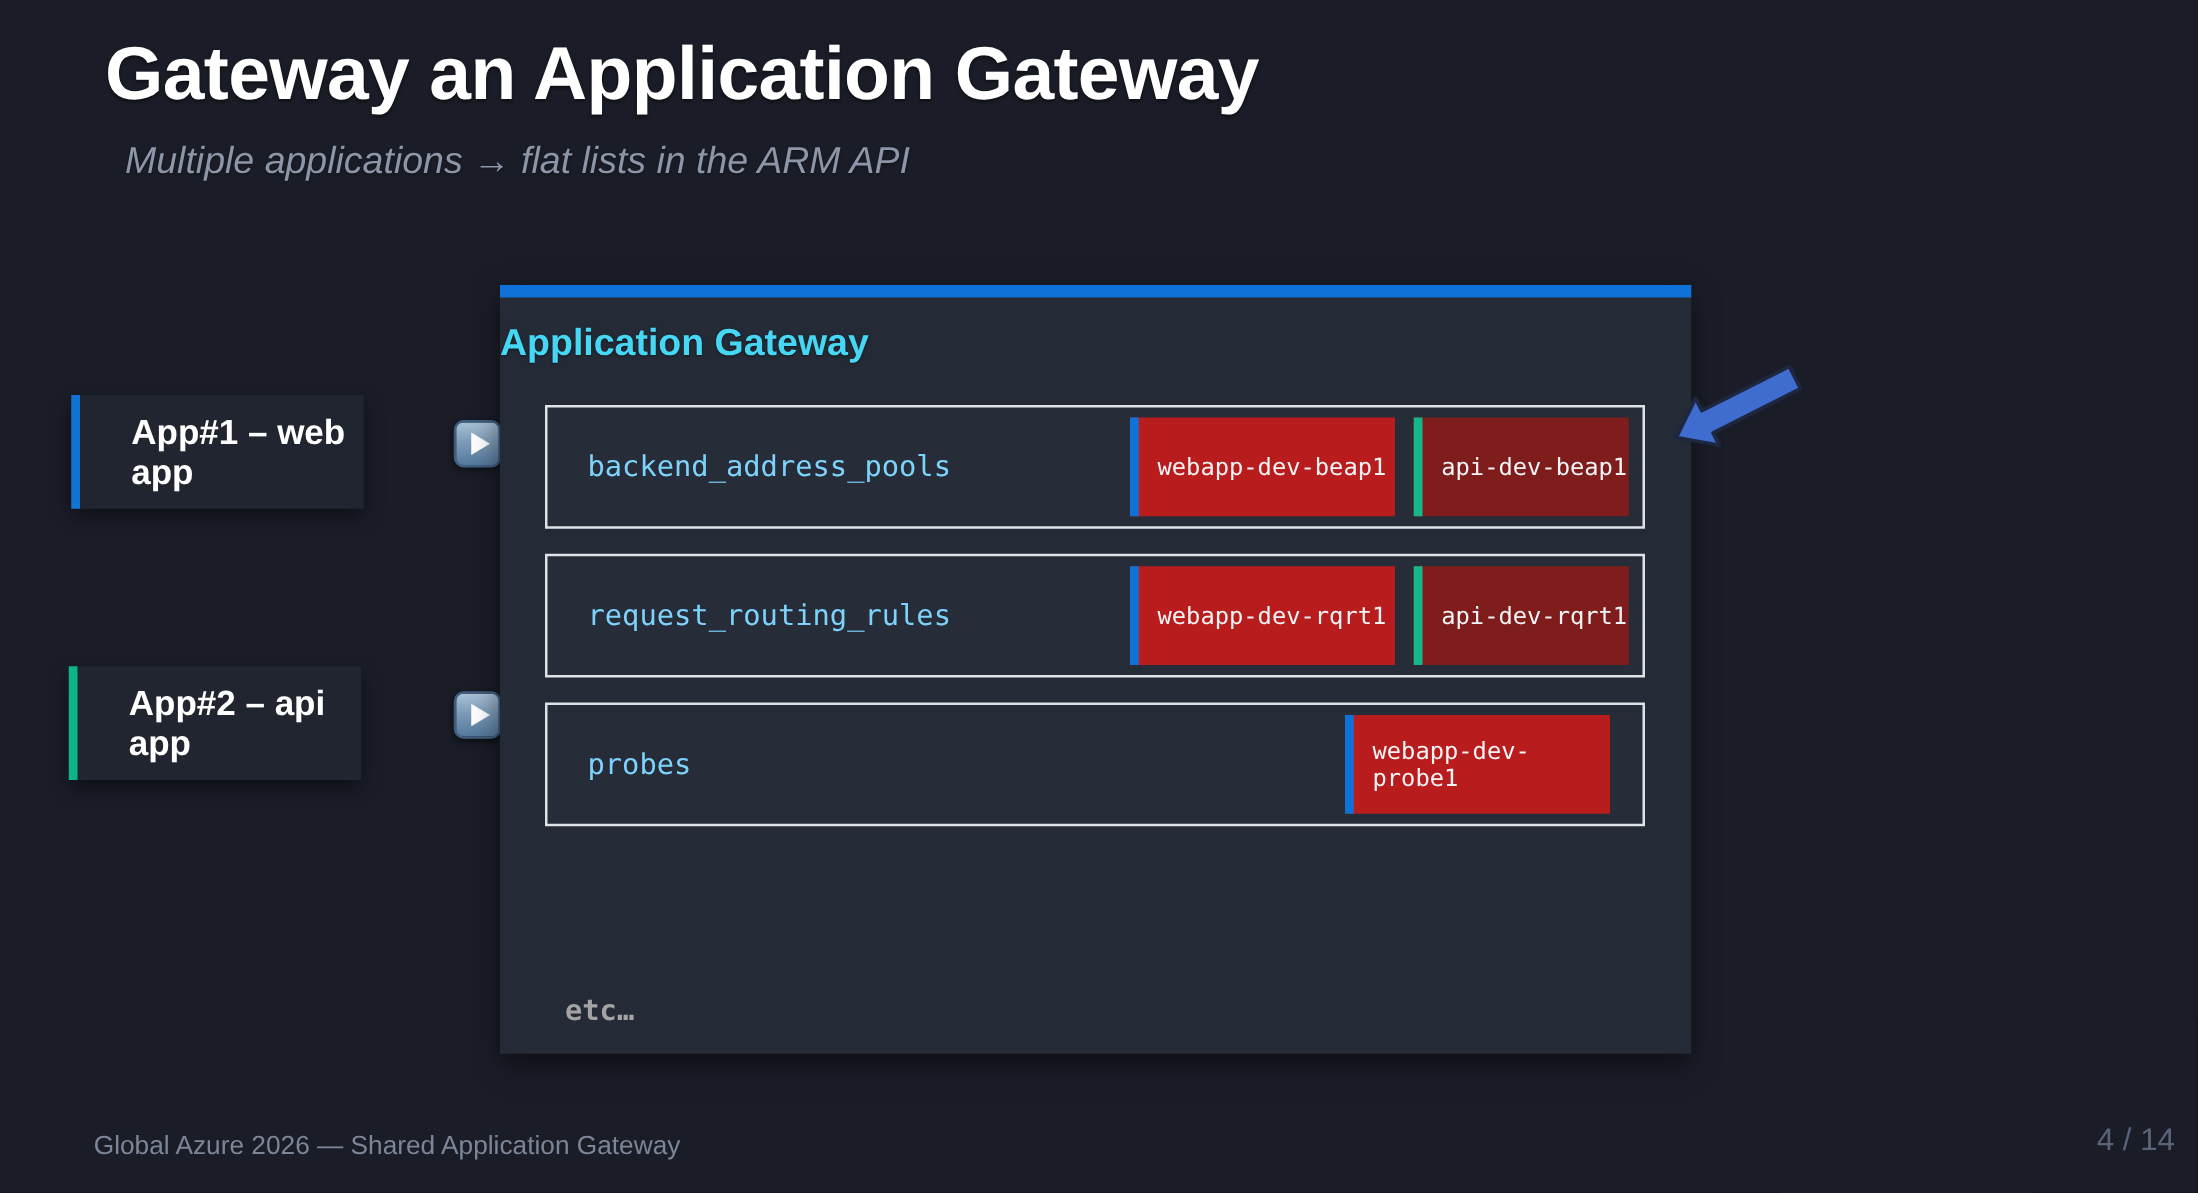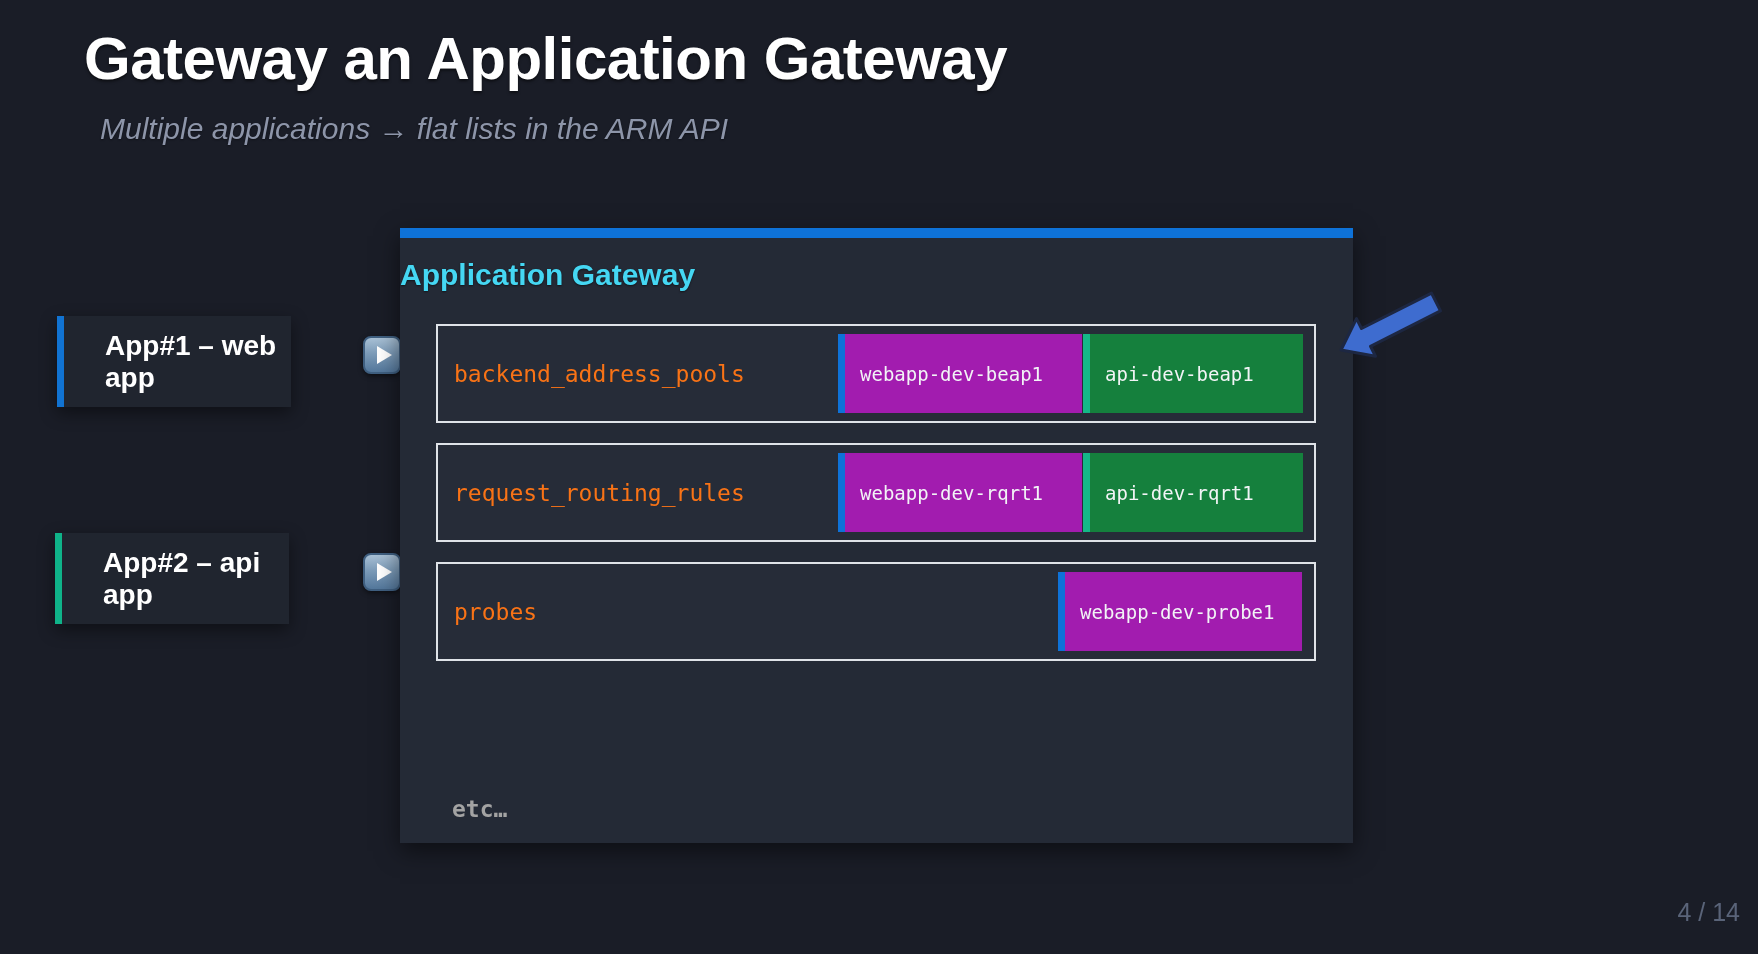--- a/index.html
+++ b/index.html
@@ -69,33 +69,33 @@
   .rows{position:absolute;left:36px;right:37px;top:96px;}
   .gw-row{
     height:99px;margin-bottom:20px;
     border:2px solid #dfe3e8;
     background:#262c38;
     box-sizing:border-box;
     display:flex;align-items:center;
     padding-right:11px;
   }
   .gw-row .row-label{
-    flex:1;padding-left:16px;
+    flex:1;padding-left:32px;
     font-family:"DejaVu Sans Mono",monospace;
-    font-size:23px;color:#f97316;
+    font-size:23px;color:#7dd3fc;
   }
   .chip{
     height:79px;box-sizing:border-box;
     display:flex;align-items:center;
     font-family:"DejaVu Sans Mono",monospace;
     font-size:19px;color:#f2f4f6;
     padding-left:15px;
   }
-  .chip-web{width:244px;background:#a21caf;border-left:7px solid #0e72d8;margin-right:1px;}
-  .chip-api{width:220px;background:#15803d;border-left:7px solid #14b888;}
+  .chip-web{width:212px;background:#b91c1c;border-left:7px solid #0e72d8;margin-right:15px;}
+  .chip-api{width:172px;background:#7f1d1d;border-left:7px solid #14b888;}
   .etc{
     position:absolute;left:52px;top:568px;
     font-family:"DejaVu Sans Mono",monospace;
     font-size:23px;font-weight:700;color:#a3a3a3;
   }
   
   .note{
     position:absolute;left:1470px;top:272px;width:260px;
     font-size:22.5px;color:#ffffff;line-height:27px;
   }
@@ -161,15 +161,16 @@
     </div>
 
     <div class="etc">etc…</div>
   </div>
 
   <svg class="arrow-icon" width="115" height="78" viewBox="0 0 115 78">
     <polygon points="95.5,5.1 25.5,40.5 20.5,30.6 5,62 39.5,68.2 34.5,58.3 104.5,22.9" fill="#3e6ccf" stroke="#1d2742" stroke-width="3" stroke-linejoin="round"></polygon>
   </svg>
 
 
+  <div class="footer-text">Global Azure 2026 — Shared Application Gateway</div>
   <div class="page-num">4 / 14</div>
 
 </div>
 
 </body></html>

